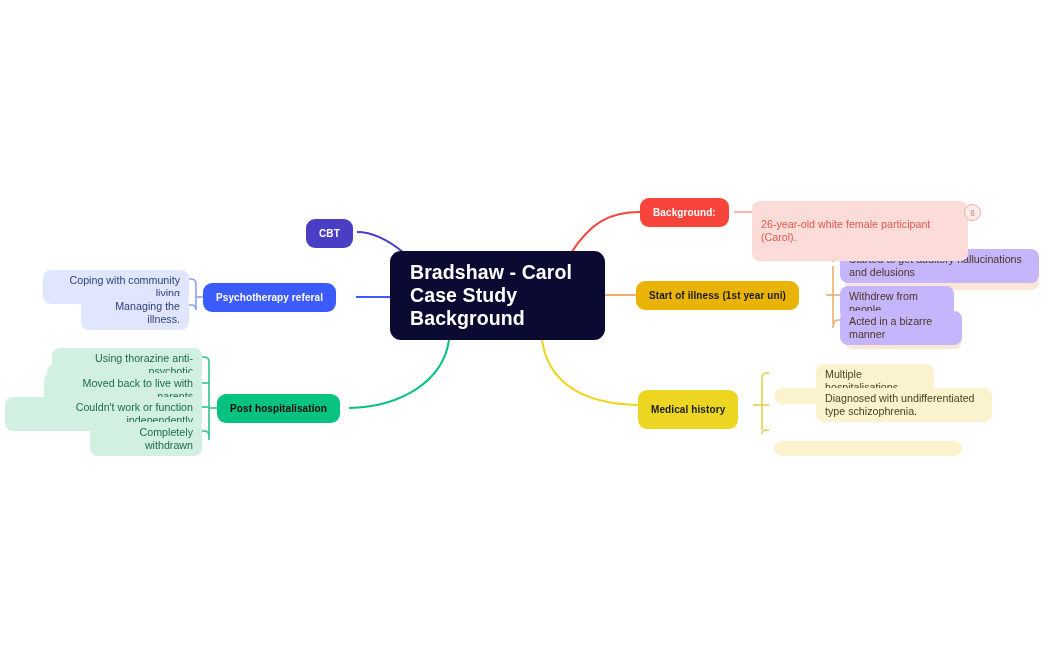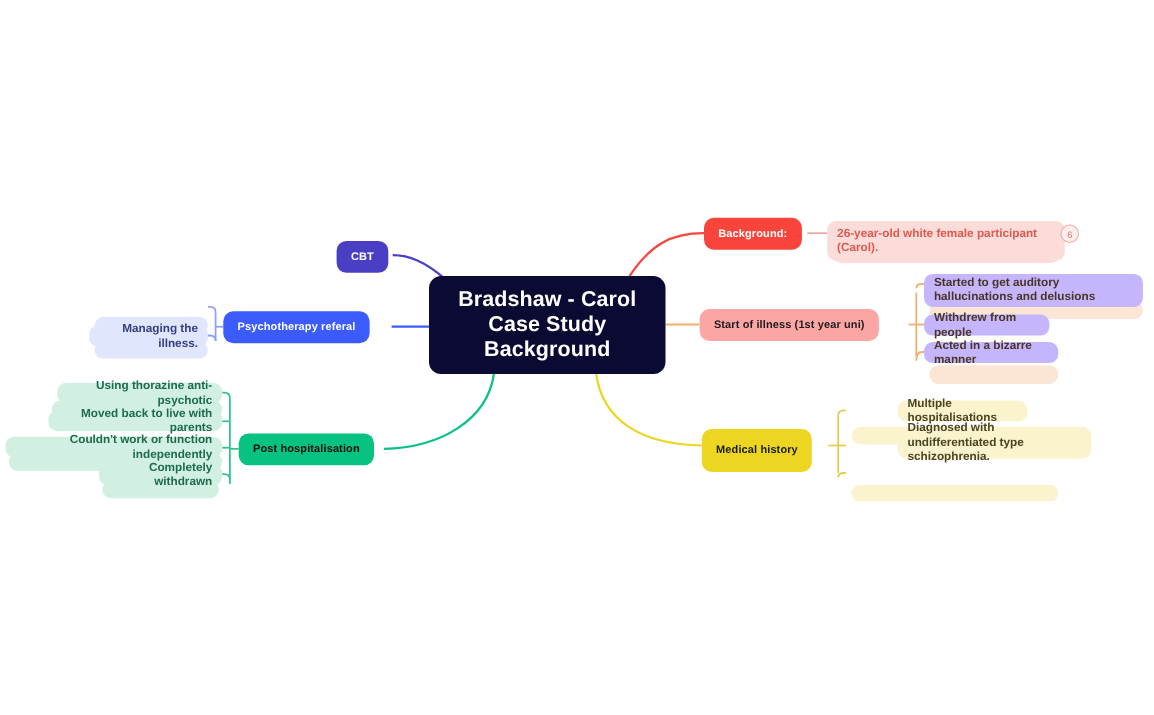--- a/index.html
+++ b/index.html
@@ -10,43 +10,43 @@
   }
   #canvas{position:absolute;inset:0;width:1049px;height:650px;}
   #edges{position:absolute;left:0;top:0;width:1049px;height:650px;pointer-events:none;}
 
   .node{position:absolute;box-sizing:border-box;display:flex;align-items:center;}
 
   
   .root{
     left:390px;top:251px;width:215px;height:89px;
     background:#0a0a32;border-radius:11px;
-    justify-content:center;text-align:center;
+    justify-content:center;text-align:left;
     color:#ffffff;font-size:19.5px;font-weight:700;
     line-height:23px;letter-spacing:.1px;
-    padding:0 7px;
+    padding:0 20px;
   }
 
   
   .branch{
     border-radius:9px;font-weight:700;font-size:10px;
     padding:0 13px;white-space:nowrap;justify-content:flex-start;
     letter-spacing:.1px;
   }
   .b-red   {left:640px;top:198px;height:29px;background:#f9443c;color:#ffffff;}
-  .b-orange{left:636px;top:281px;height:29px;background:#fca5a5;color:#1b1b1b;}
+  .b-orange{left:636px;top:281px;height:29px;background:#eab308;color:#1b1b1b;}
   .b-yellow{left:638px;top:390px;height:39px;background:#ecd622;color:#1b1b1b;}
   .b-green {left:217px;top:394px;height:29px;background:#07c37f;color:#0d0d0d;}
   .b-blue  {left:203px;top:283px;height:29px;background:#3b5bfd;color:#ffffff;}
   .b-indigo{left:306px;top:219px;height:29px;background:#4a3fc4;color:#ffffff;}
 
   
   .leaf{
     border-radius:8px;font-size:10.7px;line-height:13px;
-    padding:5px 9px;font-weight:700;align-items:center;
+    padding:17px 9px;font-weight:400;align-items:center;
   }
   .leaf.right{justify-content:flex-start;text-align:left;}
   .leaf.left {justify-content:flex-end;text-align:right;}
 
   
   .ghost{position:absolute;border-radius:8px;z-index:0;}
 
   .l-red   {background:#fbdcd8;color:#e0584f;}
   .l-orange{background:#c4b5fd;color:#4a3524;}
   .l-yellow{background:#faf3cd;color:#4a4420;margin-left:47px;}
@@ -175,20 +175,23 @@
   </div>
   <div class="node leaf l-green left" style="left:90px;top:422px;width:112px;height:19px;">
     <span>Completely withdrawn</span>
   </div>
 
   <div class="node branch b-blue">
     <span>Psychotherapy referal</span>
   </div>
   <div class="ghost g-blue" style="left:86px;top:288px;width:103px;height:16px;"></div>
   <div class="ghost g-blue" style="left:86px;top:311px;width:103px;height:15px;"></div>
+  <div class="node leaf l-blue left" style="left:43px;top:270px;width:146px;height:19px;">
+    <span>Coping with community living</span>
+  </div>
   <div class="node leaf l-blue left" style="left:81px;top:296px;width:108px;height:19px;">
     <span>Managing the illness.</span>
   </div>
 
   <div class="node branch b-indigo">
     <span>CBT</span>
   </div>
 
 </div>
 

